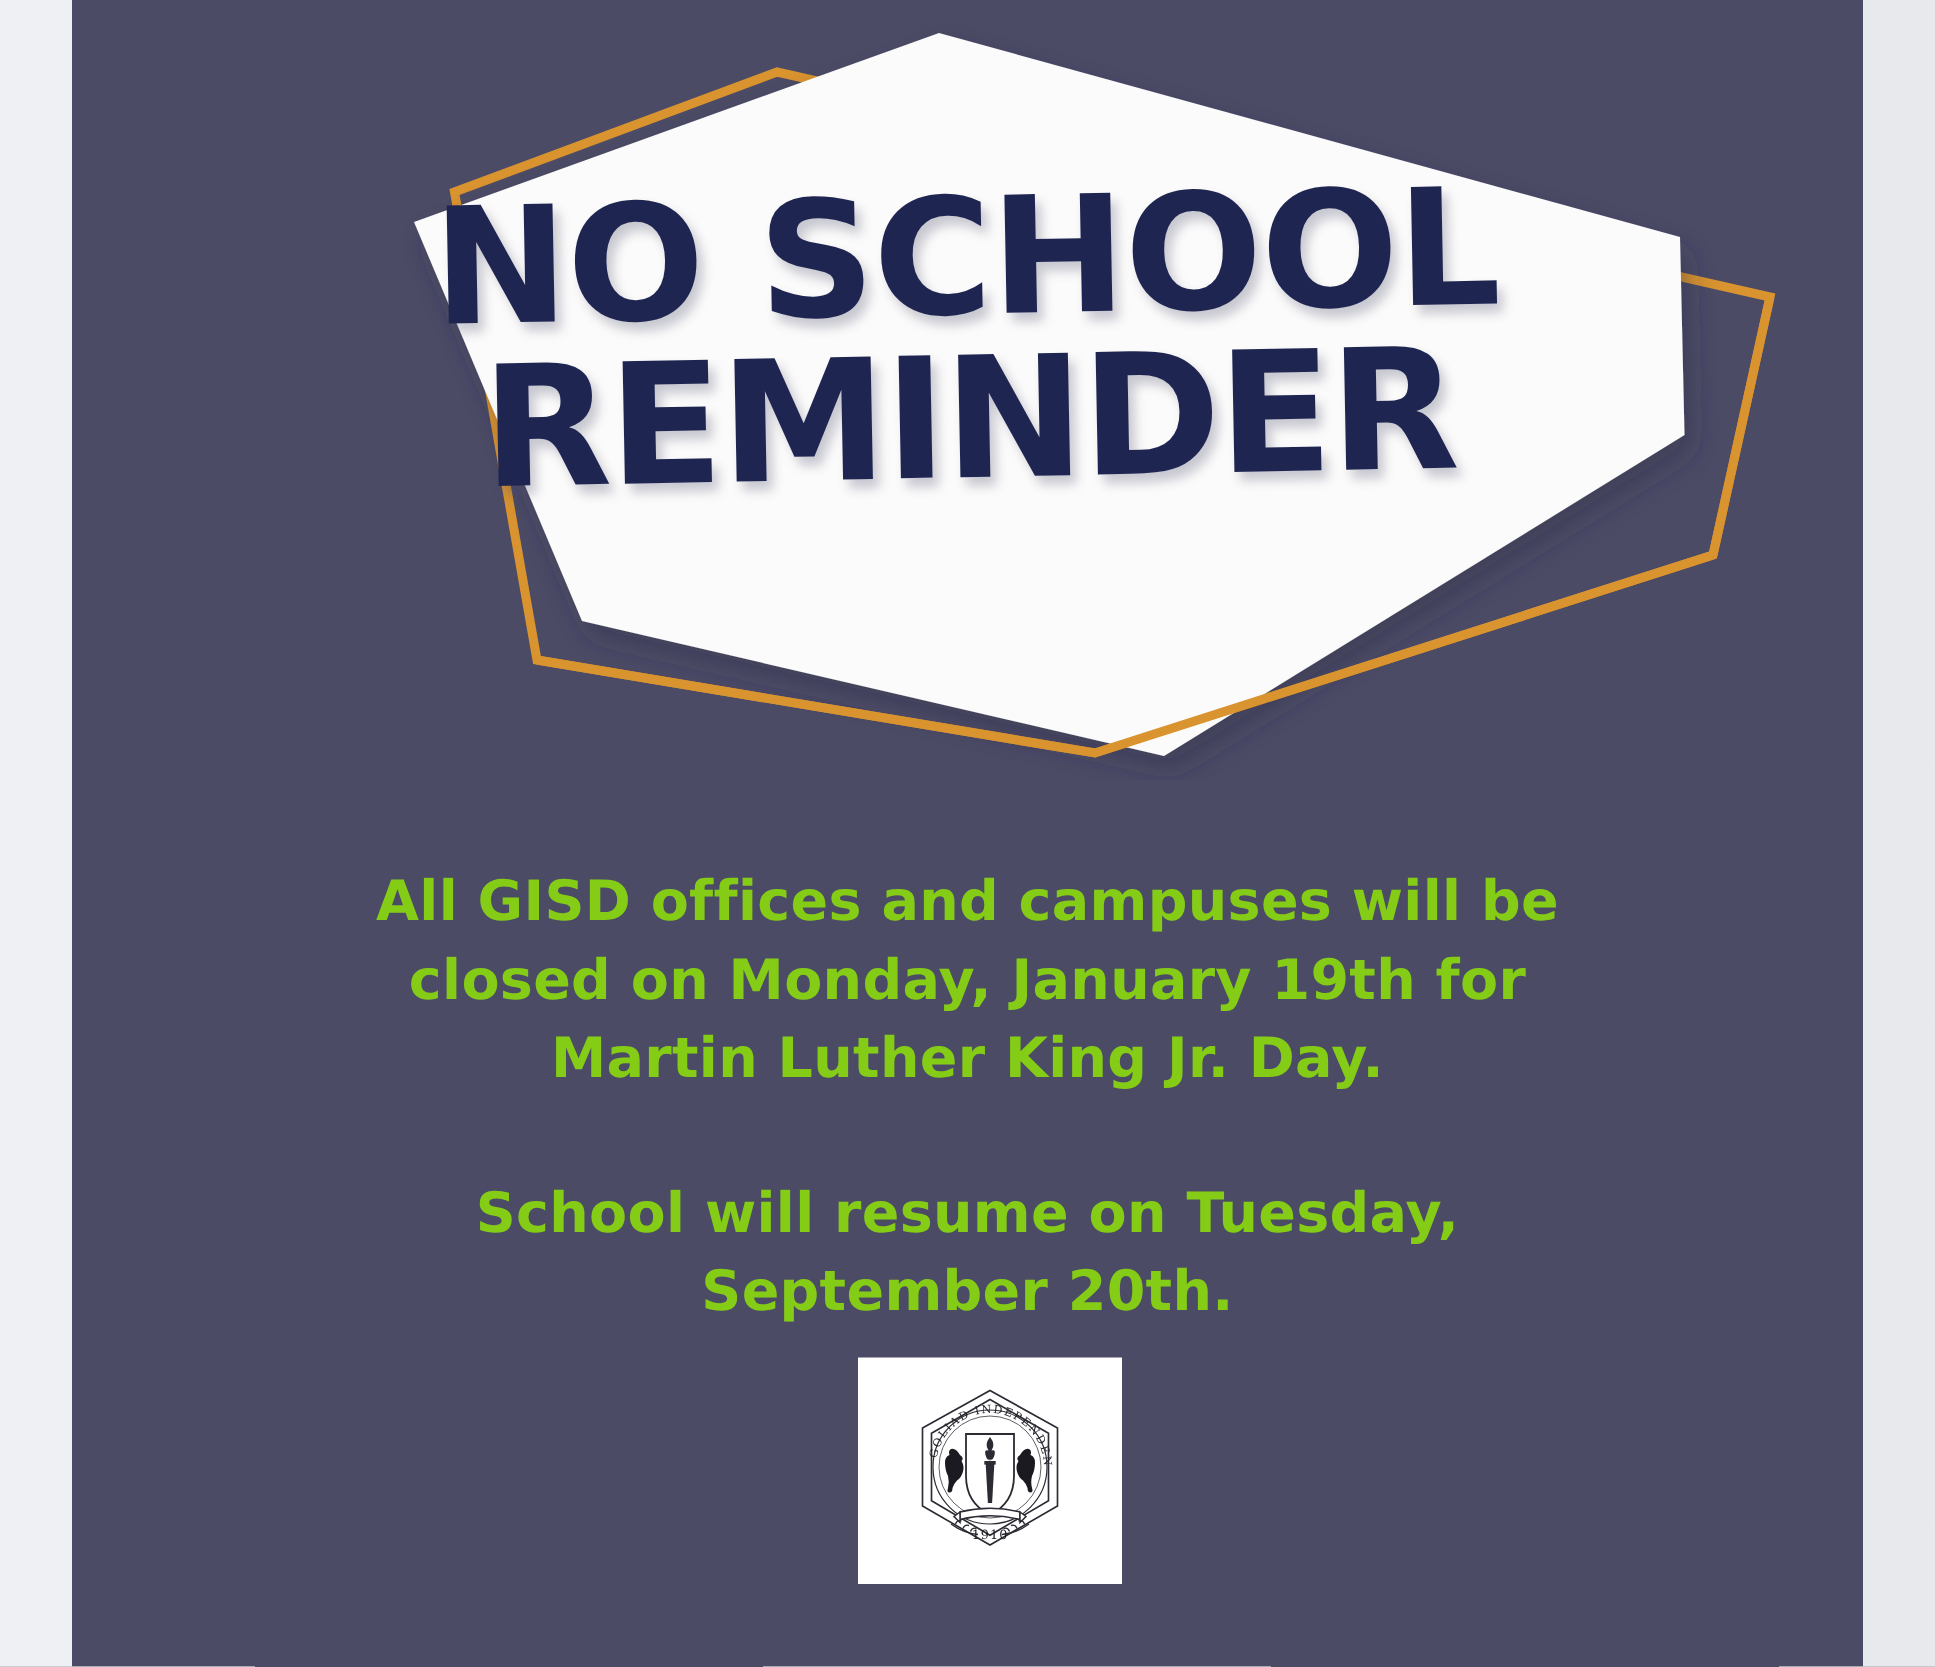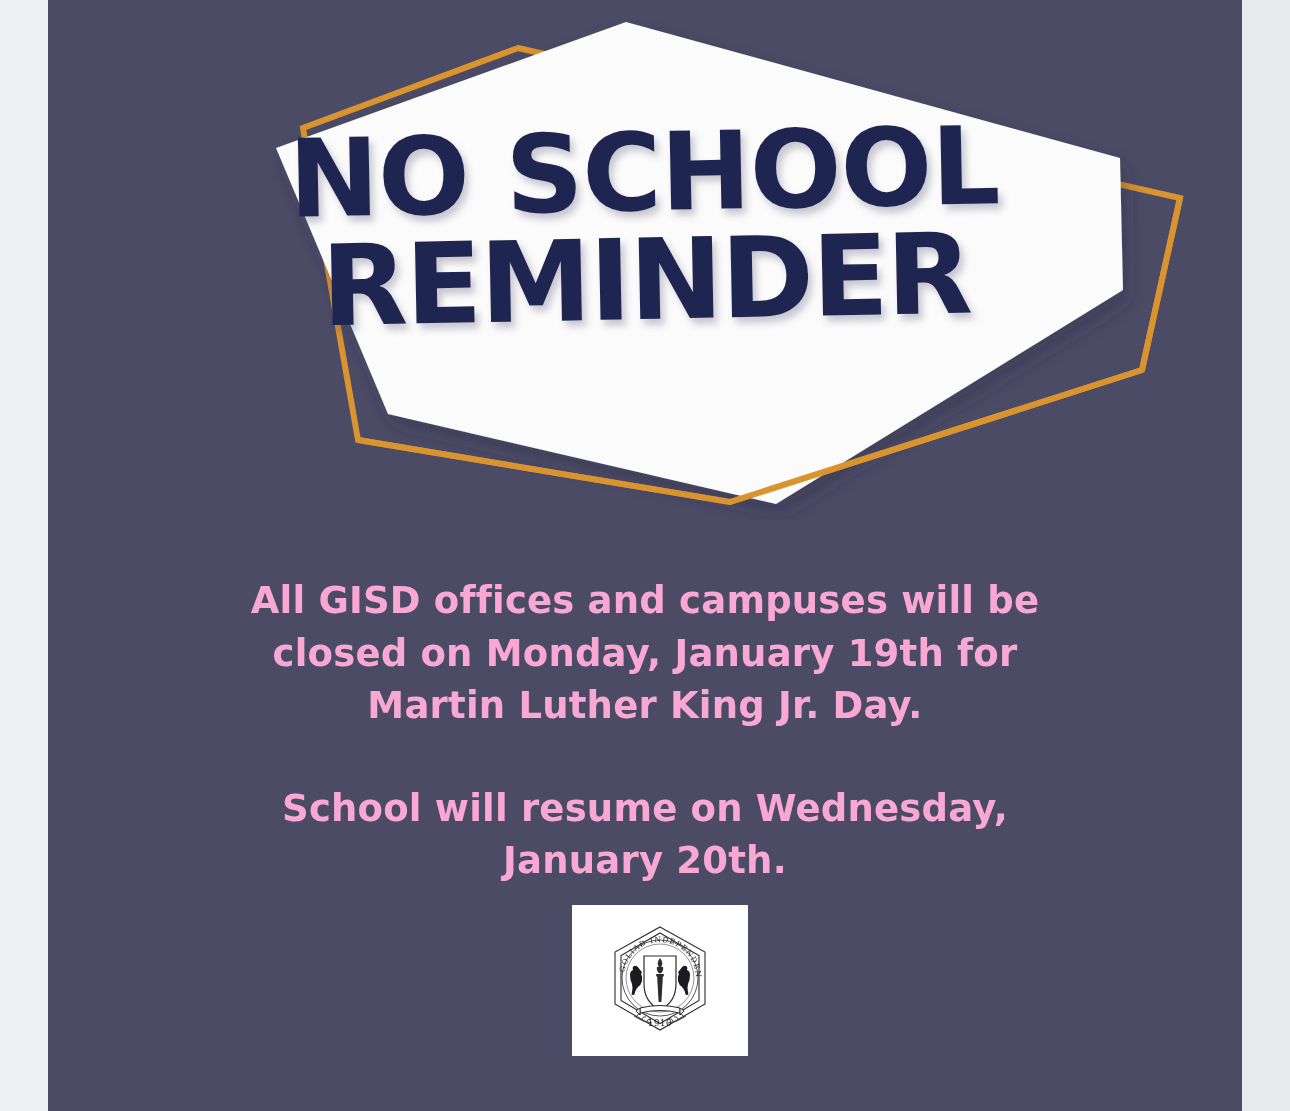--- a/index.html
+++ b/index.html
@@ -56,21 +56,21 @@
   #hero-text .ln { display: block; }
   #hero-text .ln2 { font-size: 112px; letter-spacing: -2px; }
 
   
   #body-copy {
     position: absolute;
     left: 150px;
     top: 575px;
     width: 894px;
     text-align: center;
-    color: #f9a8d4;
+    color: #84cc16;
     font-family: "DejaVu Sans", sans-serif;
     font-weight: bold;
     font-size: 37px;
     line-height: 1.42;
     letter-spacing: 0.2px;
   }
   #body-copy p { margin: 0; }
   #body-copy .gap { height: 50px; }
 
   
@@ -117,21 +117,21 @@
 
     <div id="hero-text">
       <span class="ln ln1">NO SCHOOL</span>
       <span class="ln ln2">REMINDER</span>
     </div>
   </div>
 
   <div id="body-copy">
     <p>All GISD offices and campuses will be closed on Monday, January 19th for Martin Luther King Jr. Day.</p>
     <div class="gap"></div>
-    <p>School will resume on Wednesday, January 20th.</p>
+    <p>School will resume on Tuesday, September 20th.</p>
   </div>
 
   <div id="logo-card">
     <svg width="120" height="118" viewBox="0 0 120 118">
       <g fill="none" stroke="#2b2b33" stroke-width="1.1">
 
         <polygon points="60,5 105,30 105,82 60,108 15,82 15,30"></polygon>
 
         <polygon points="60,11 99,33.5 99,78.5 60,101.5 21,78.5 21,33.5"></polygon>
 

